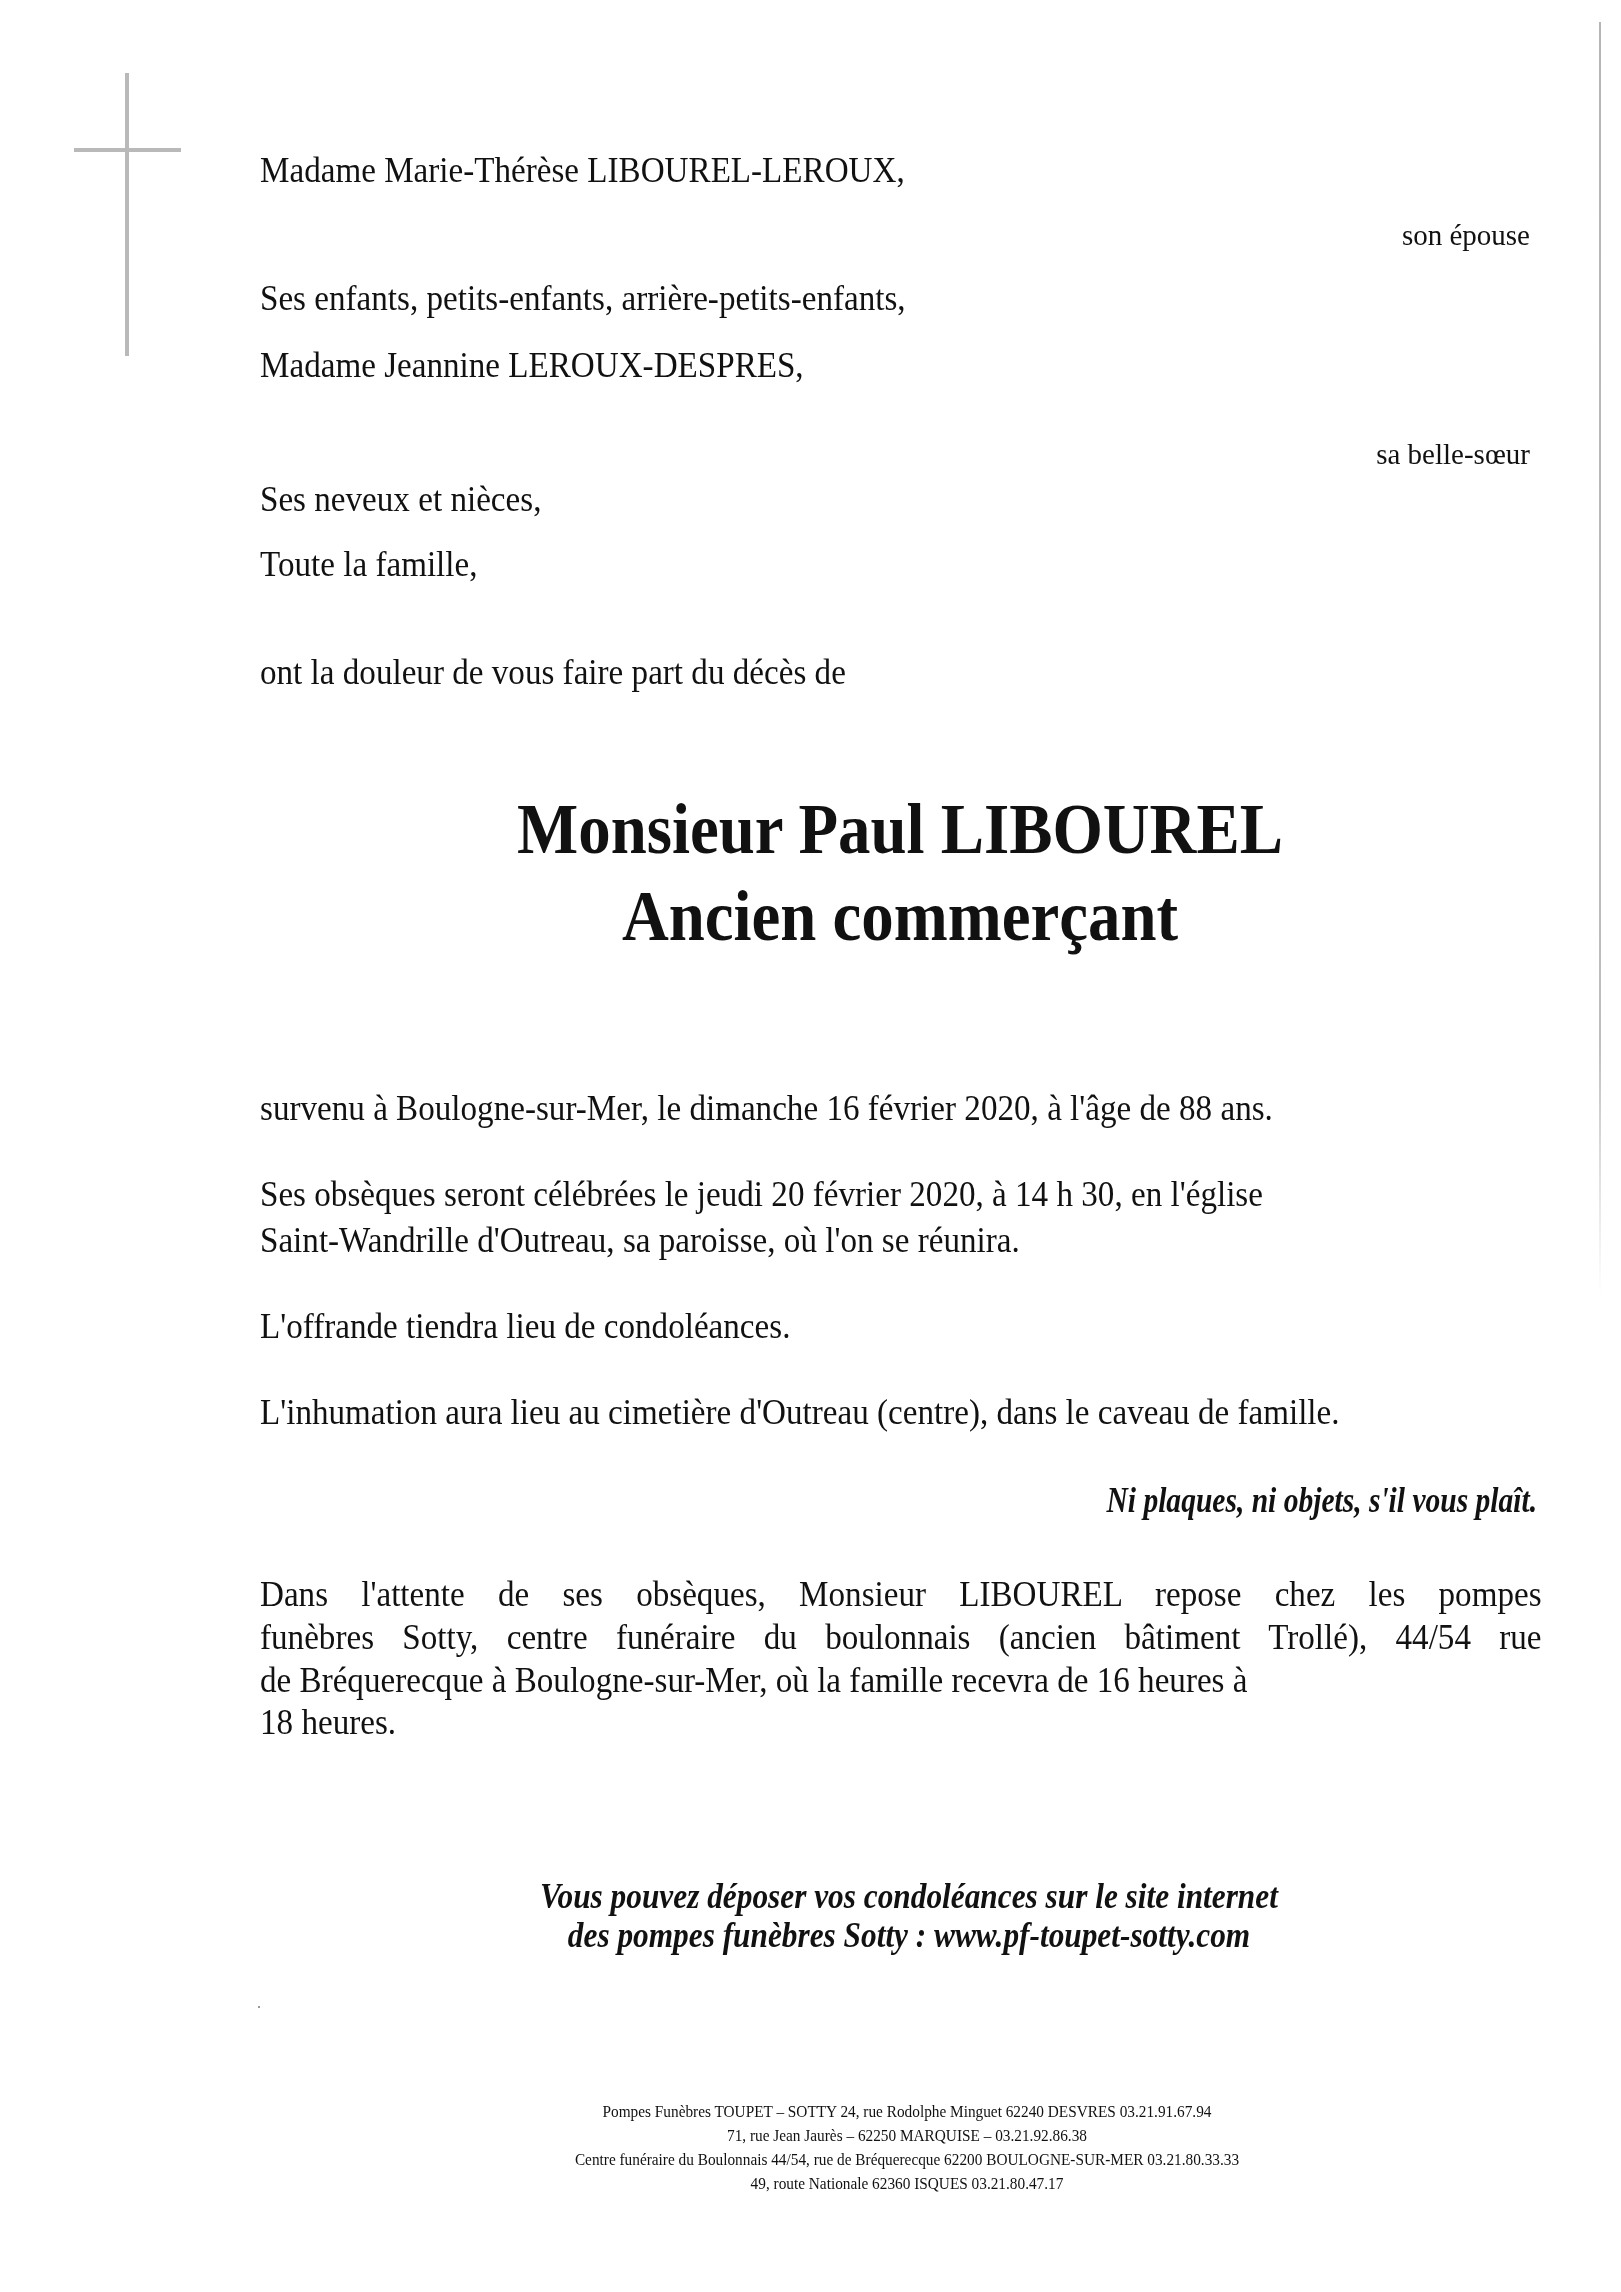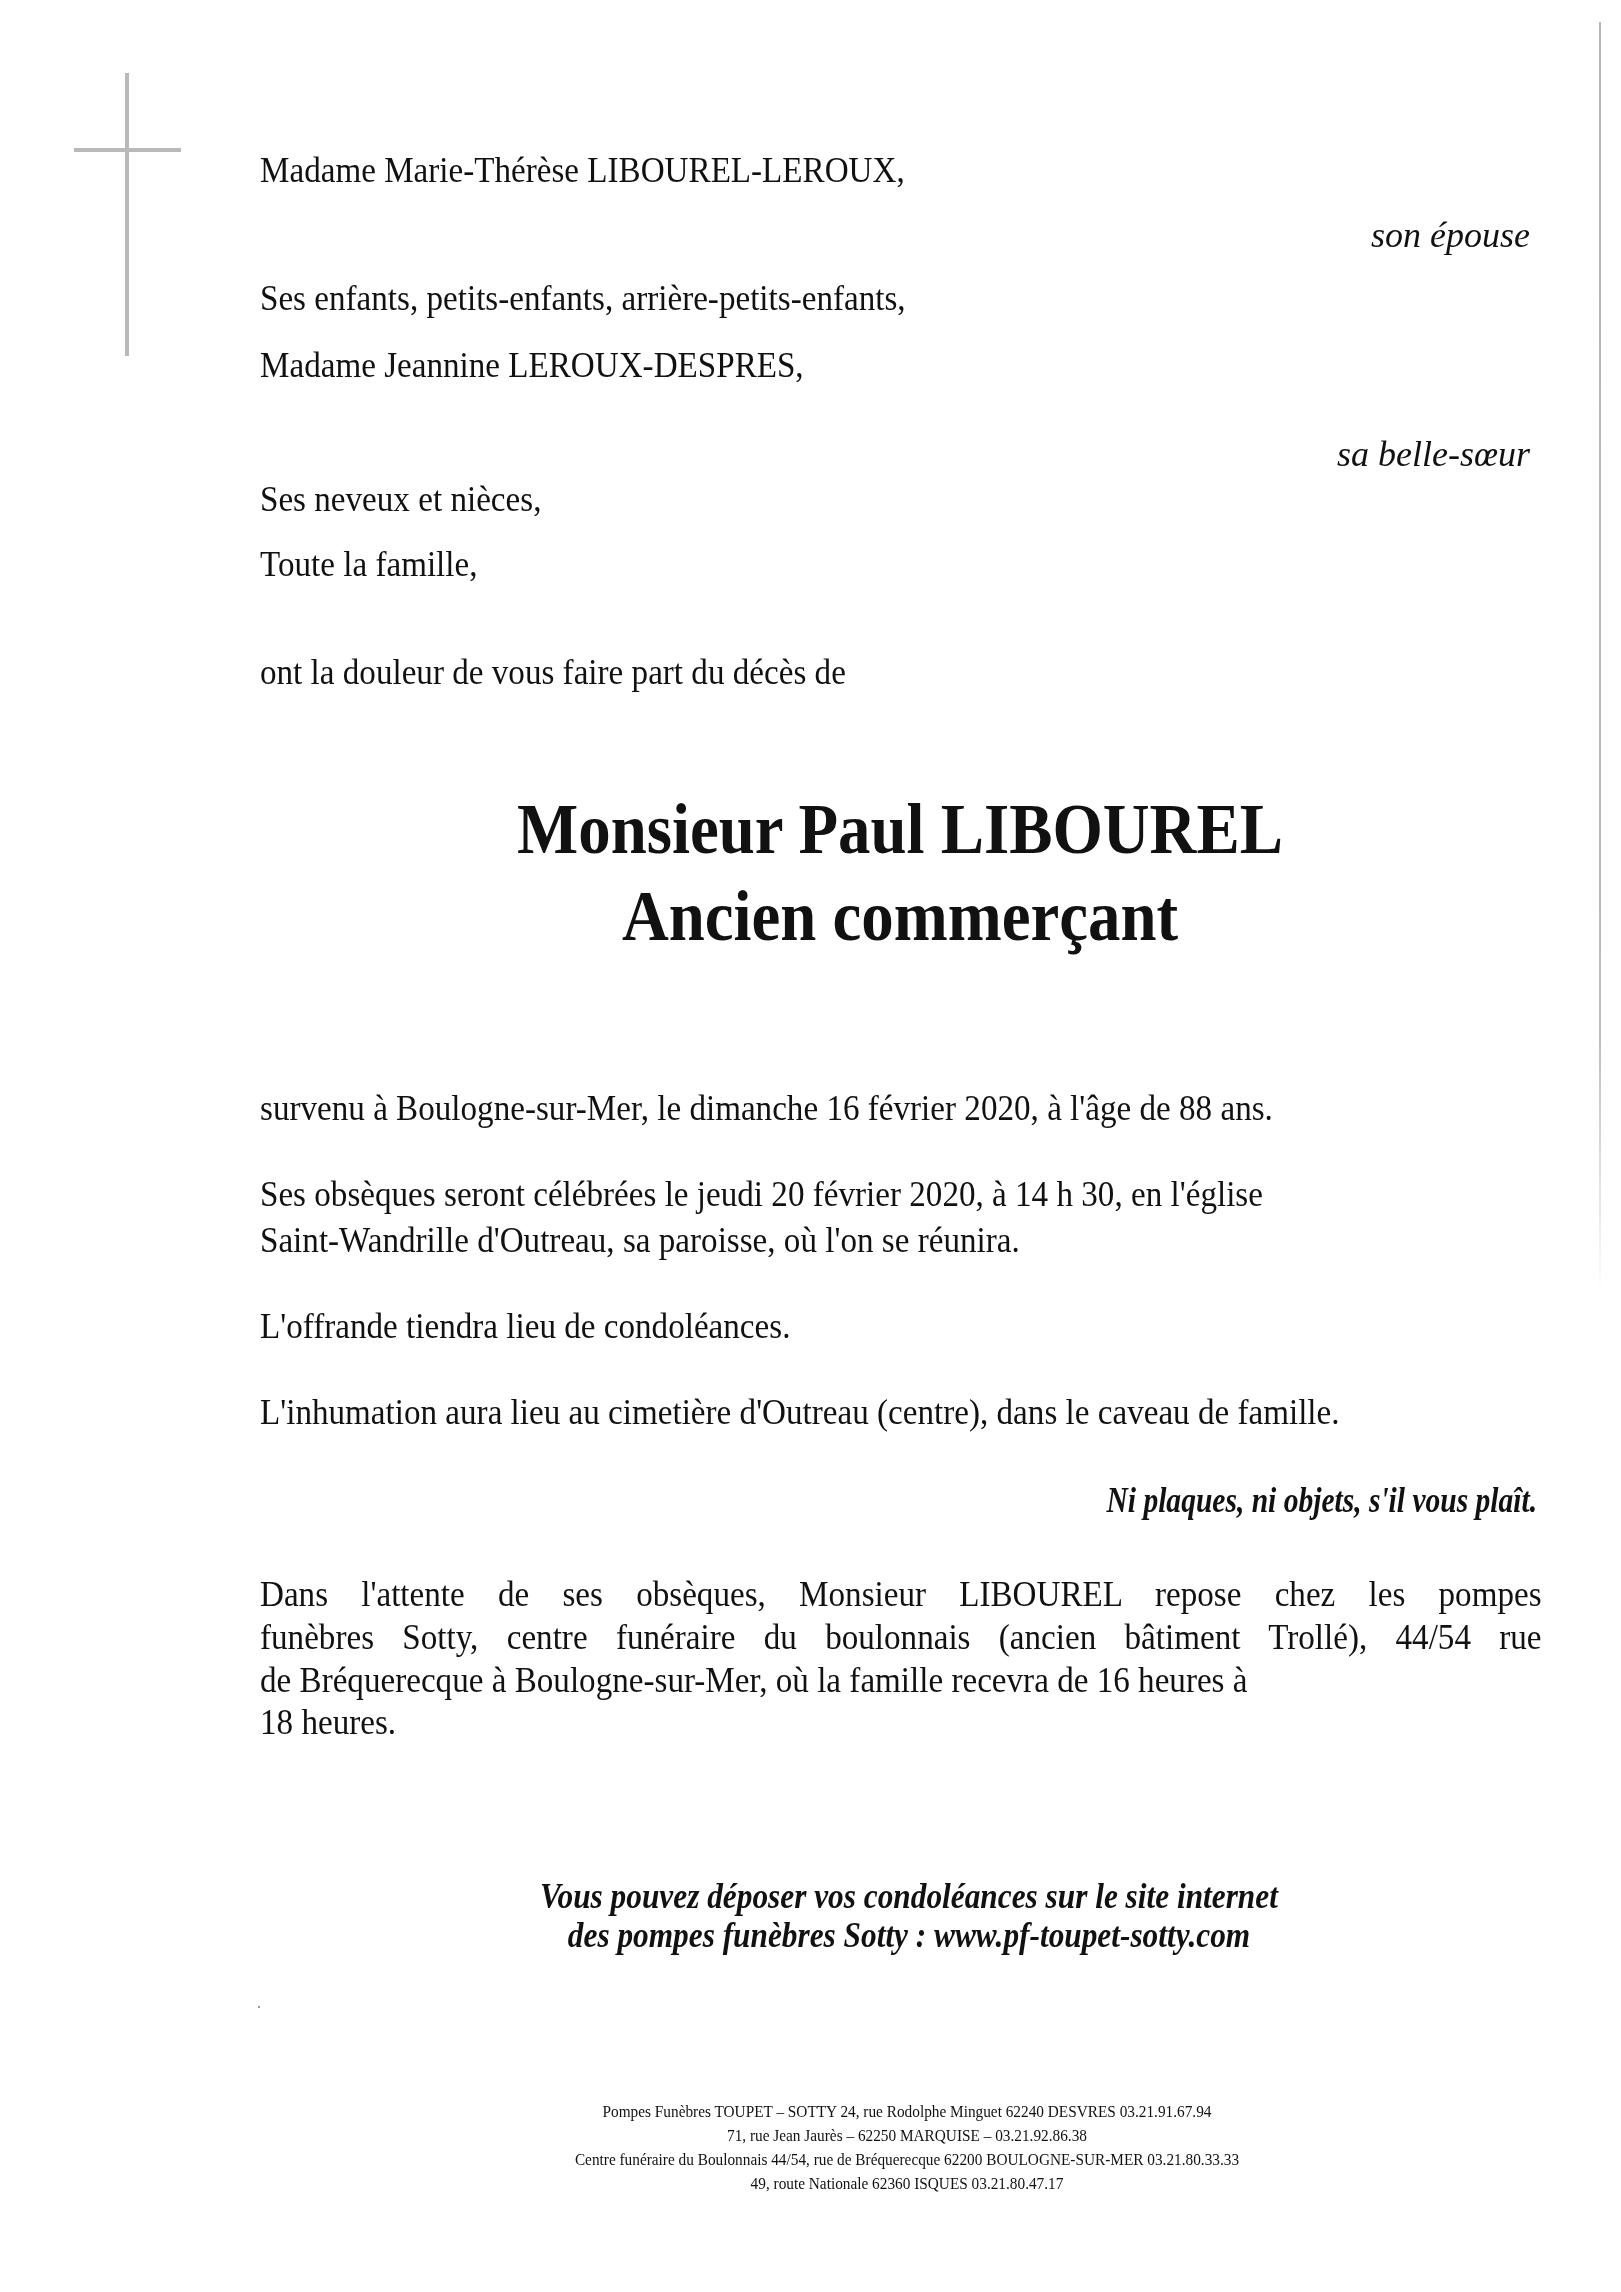--- a/index.html
+++ b/index.html
@@ -1,21 +1,21 @@
 <!DOCTYPE html>
 <html style="font-size:14.3px"><head>
   <meta charset="utf-8">
   <style>
     html, body { margin: 0; padding: 0; background: #ffffff; }
     body { width: 1621px; height: 2293px; position: relative; overflow: hidden; }
     .page { position: absolute; left: 0; top: 0; width: 1621px; height: 2293px; background: #ffffff; }
     .t { position: absolute; white-space: nowrap; color: #111111;
          font-family: "Liberation Serif", "DejaVu Serif", serif; }
     .body-text { font-size: 36px; line-height: 36px; transform: scaleX(0.92); transform-origin: left bottom; }
-    .rel { font-size: 36px; line-height: 36px; font-style: italic; right: 91px; text-align: right; }
+    .rel { font-size: 29px; line-height: 36px; right: 91px; text-align: right; }
     .name { font-size: 72px; line-height: 72px; font-weight: bold; left: 0; width: 1800px; text-align: center; transform: scaleX(0.9); transform-origin: center; }
     .ital-bold { font-size: 36px; line-height: 36px; font-weight: bold; font-style: italic; }
     .center-line { left: 0; width: 1818px; text-align: center; transform: scaleX(0.87); transform-origin: center; }
     .footer { font-size: 17px; line-height: 17px; left: 0; width: 1814px; text-align: center; transform: scaleX(0.9); transform-origin: center; }
     .cross-v { position: absolute; left: 125px; top: 73px; width: 3.6px; height: 283px; background: #b9b9b9; }
     .cross-h { position: absolute; left: 74px; top: 148px; width: 107px; height: 3.6px; background: #b9b9b9; }
     .edge-line { position: absolute; left: 1599px; top: 22.4px; width: 1.8px; height: 1272px;
                  background: linear-gradient(to bottom, #b5b5b5 0%, #bdbdbd 80%, rgba(255,255,255,0) 100%); }
     .justify { width: 1281px; text-align: justify; text-align-last: justify; }
     .speck { position: absolute; left: 258px; top: 2006px; width: 1.8px; height: 1.8px; background: #999; }

